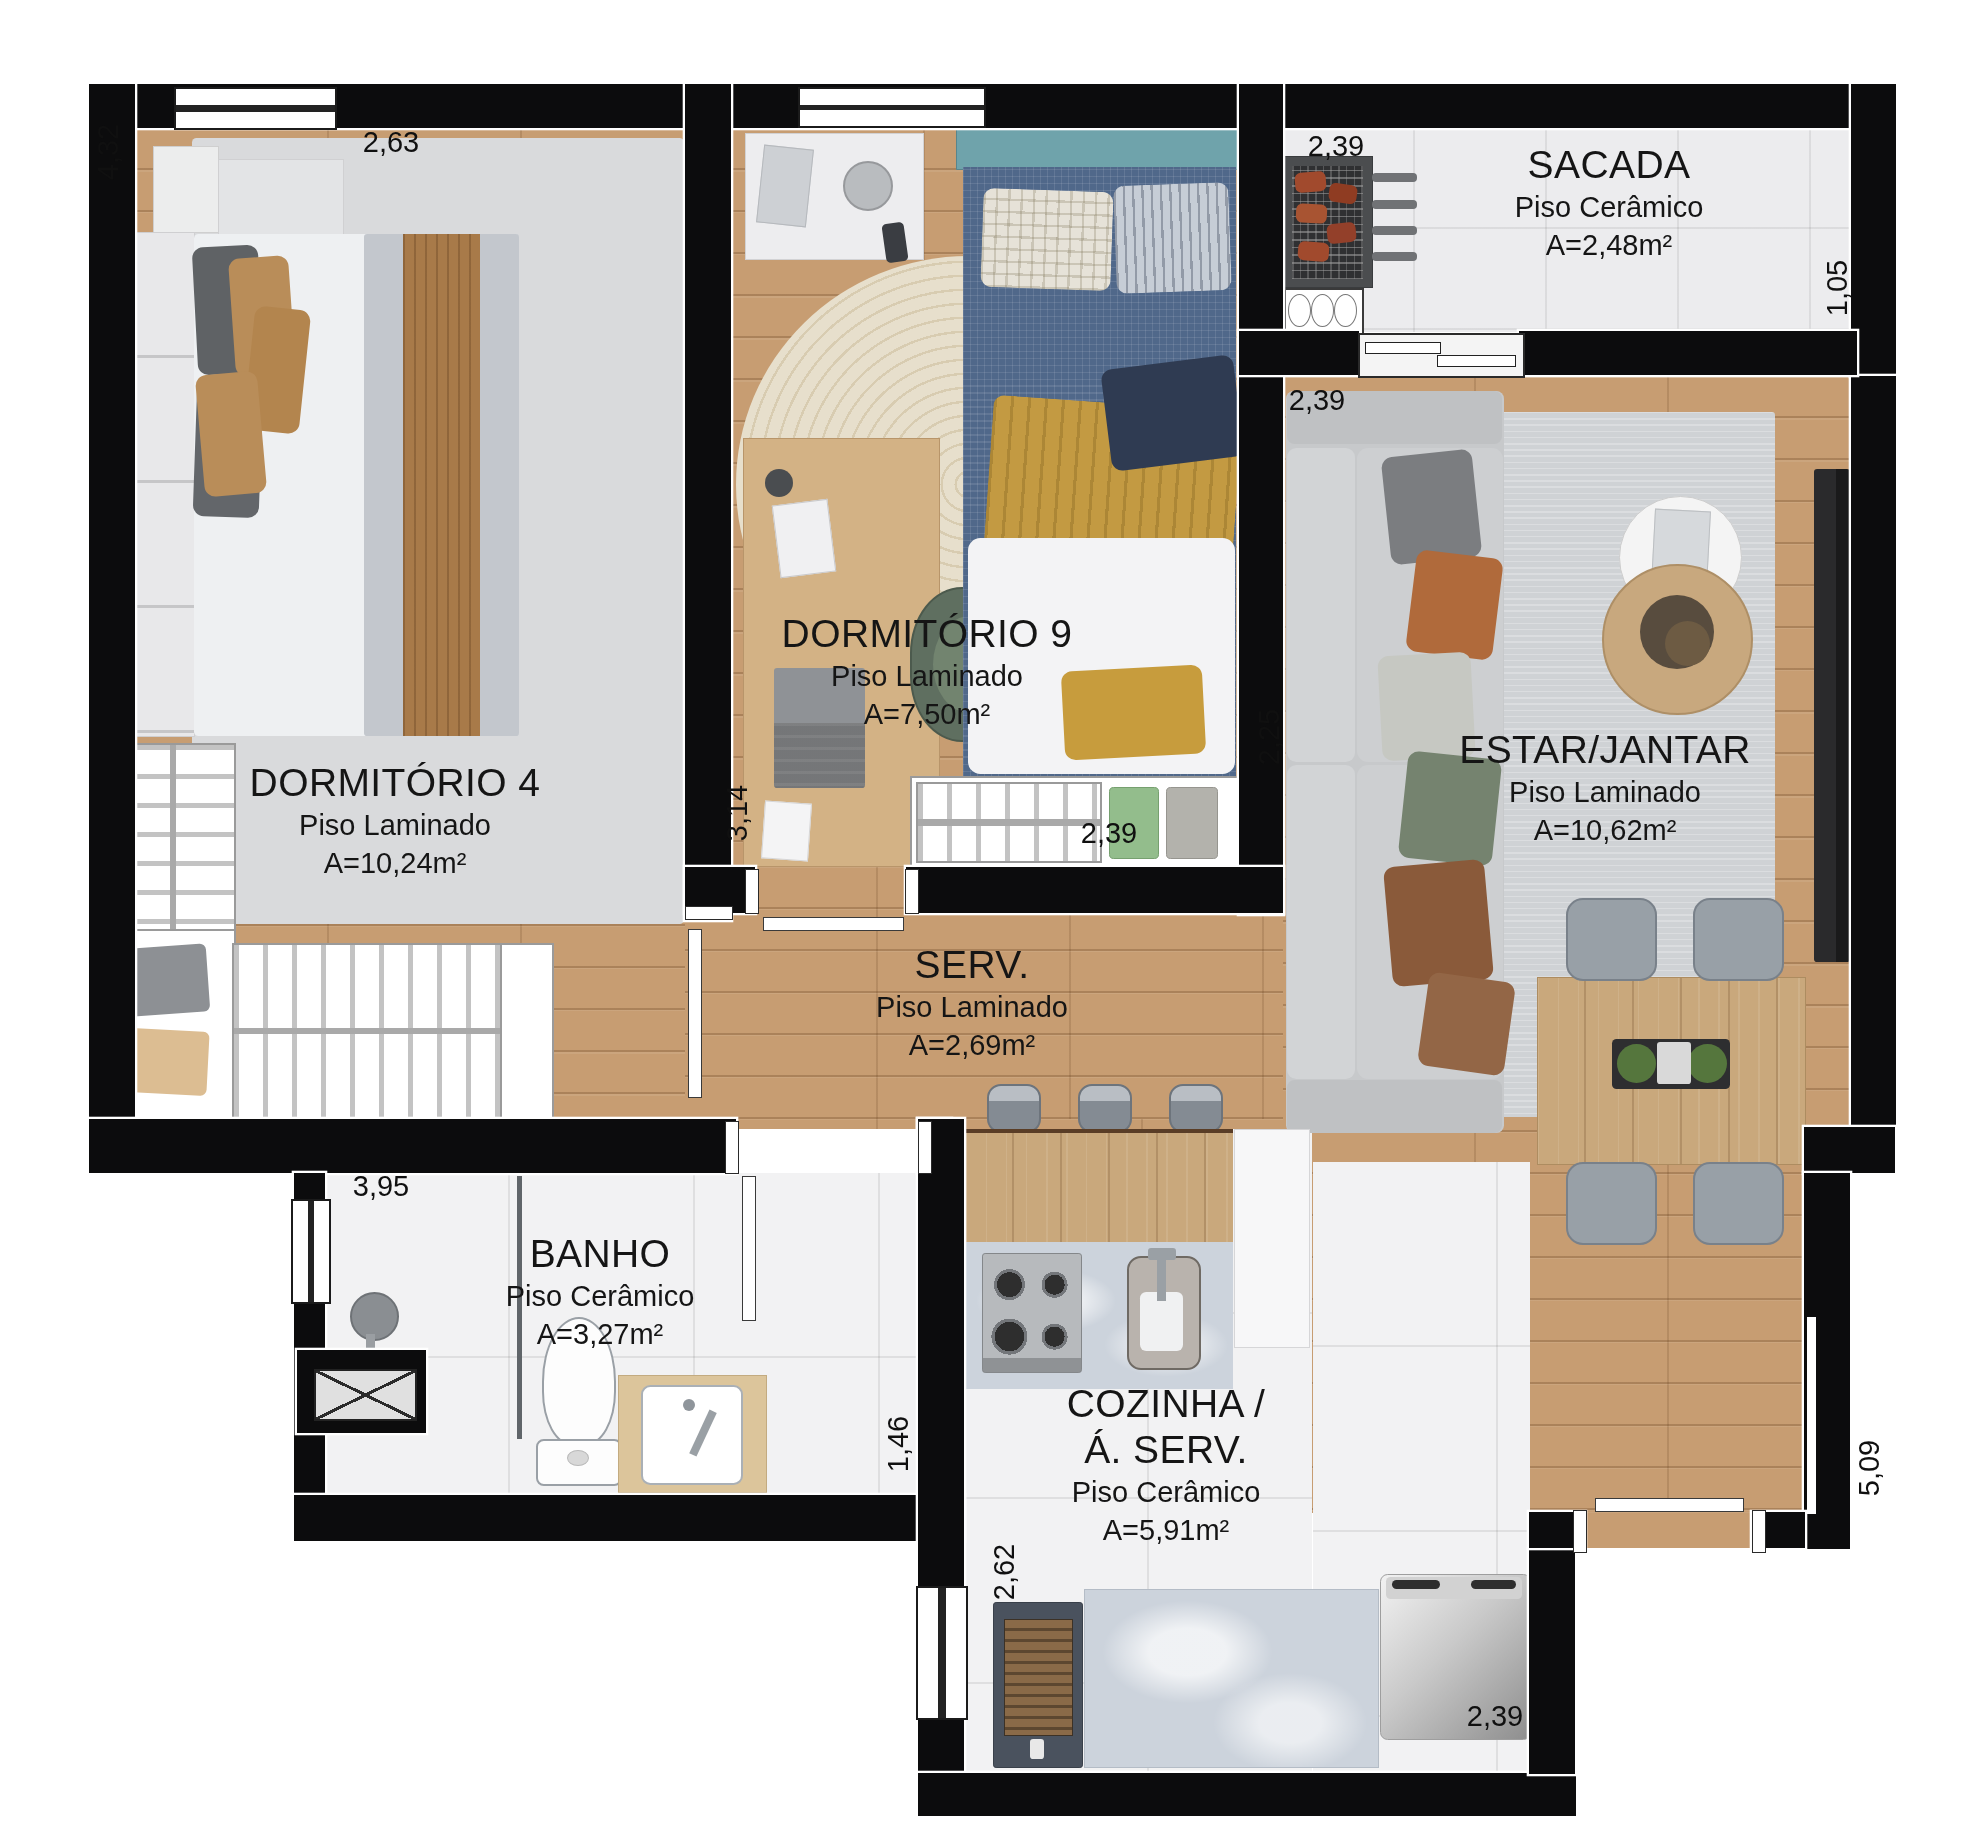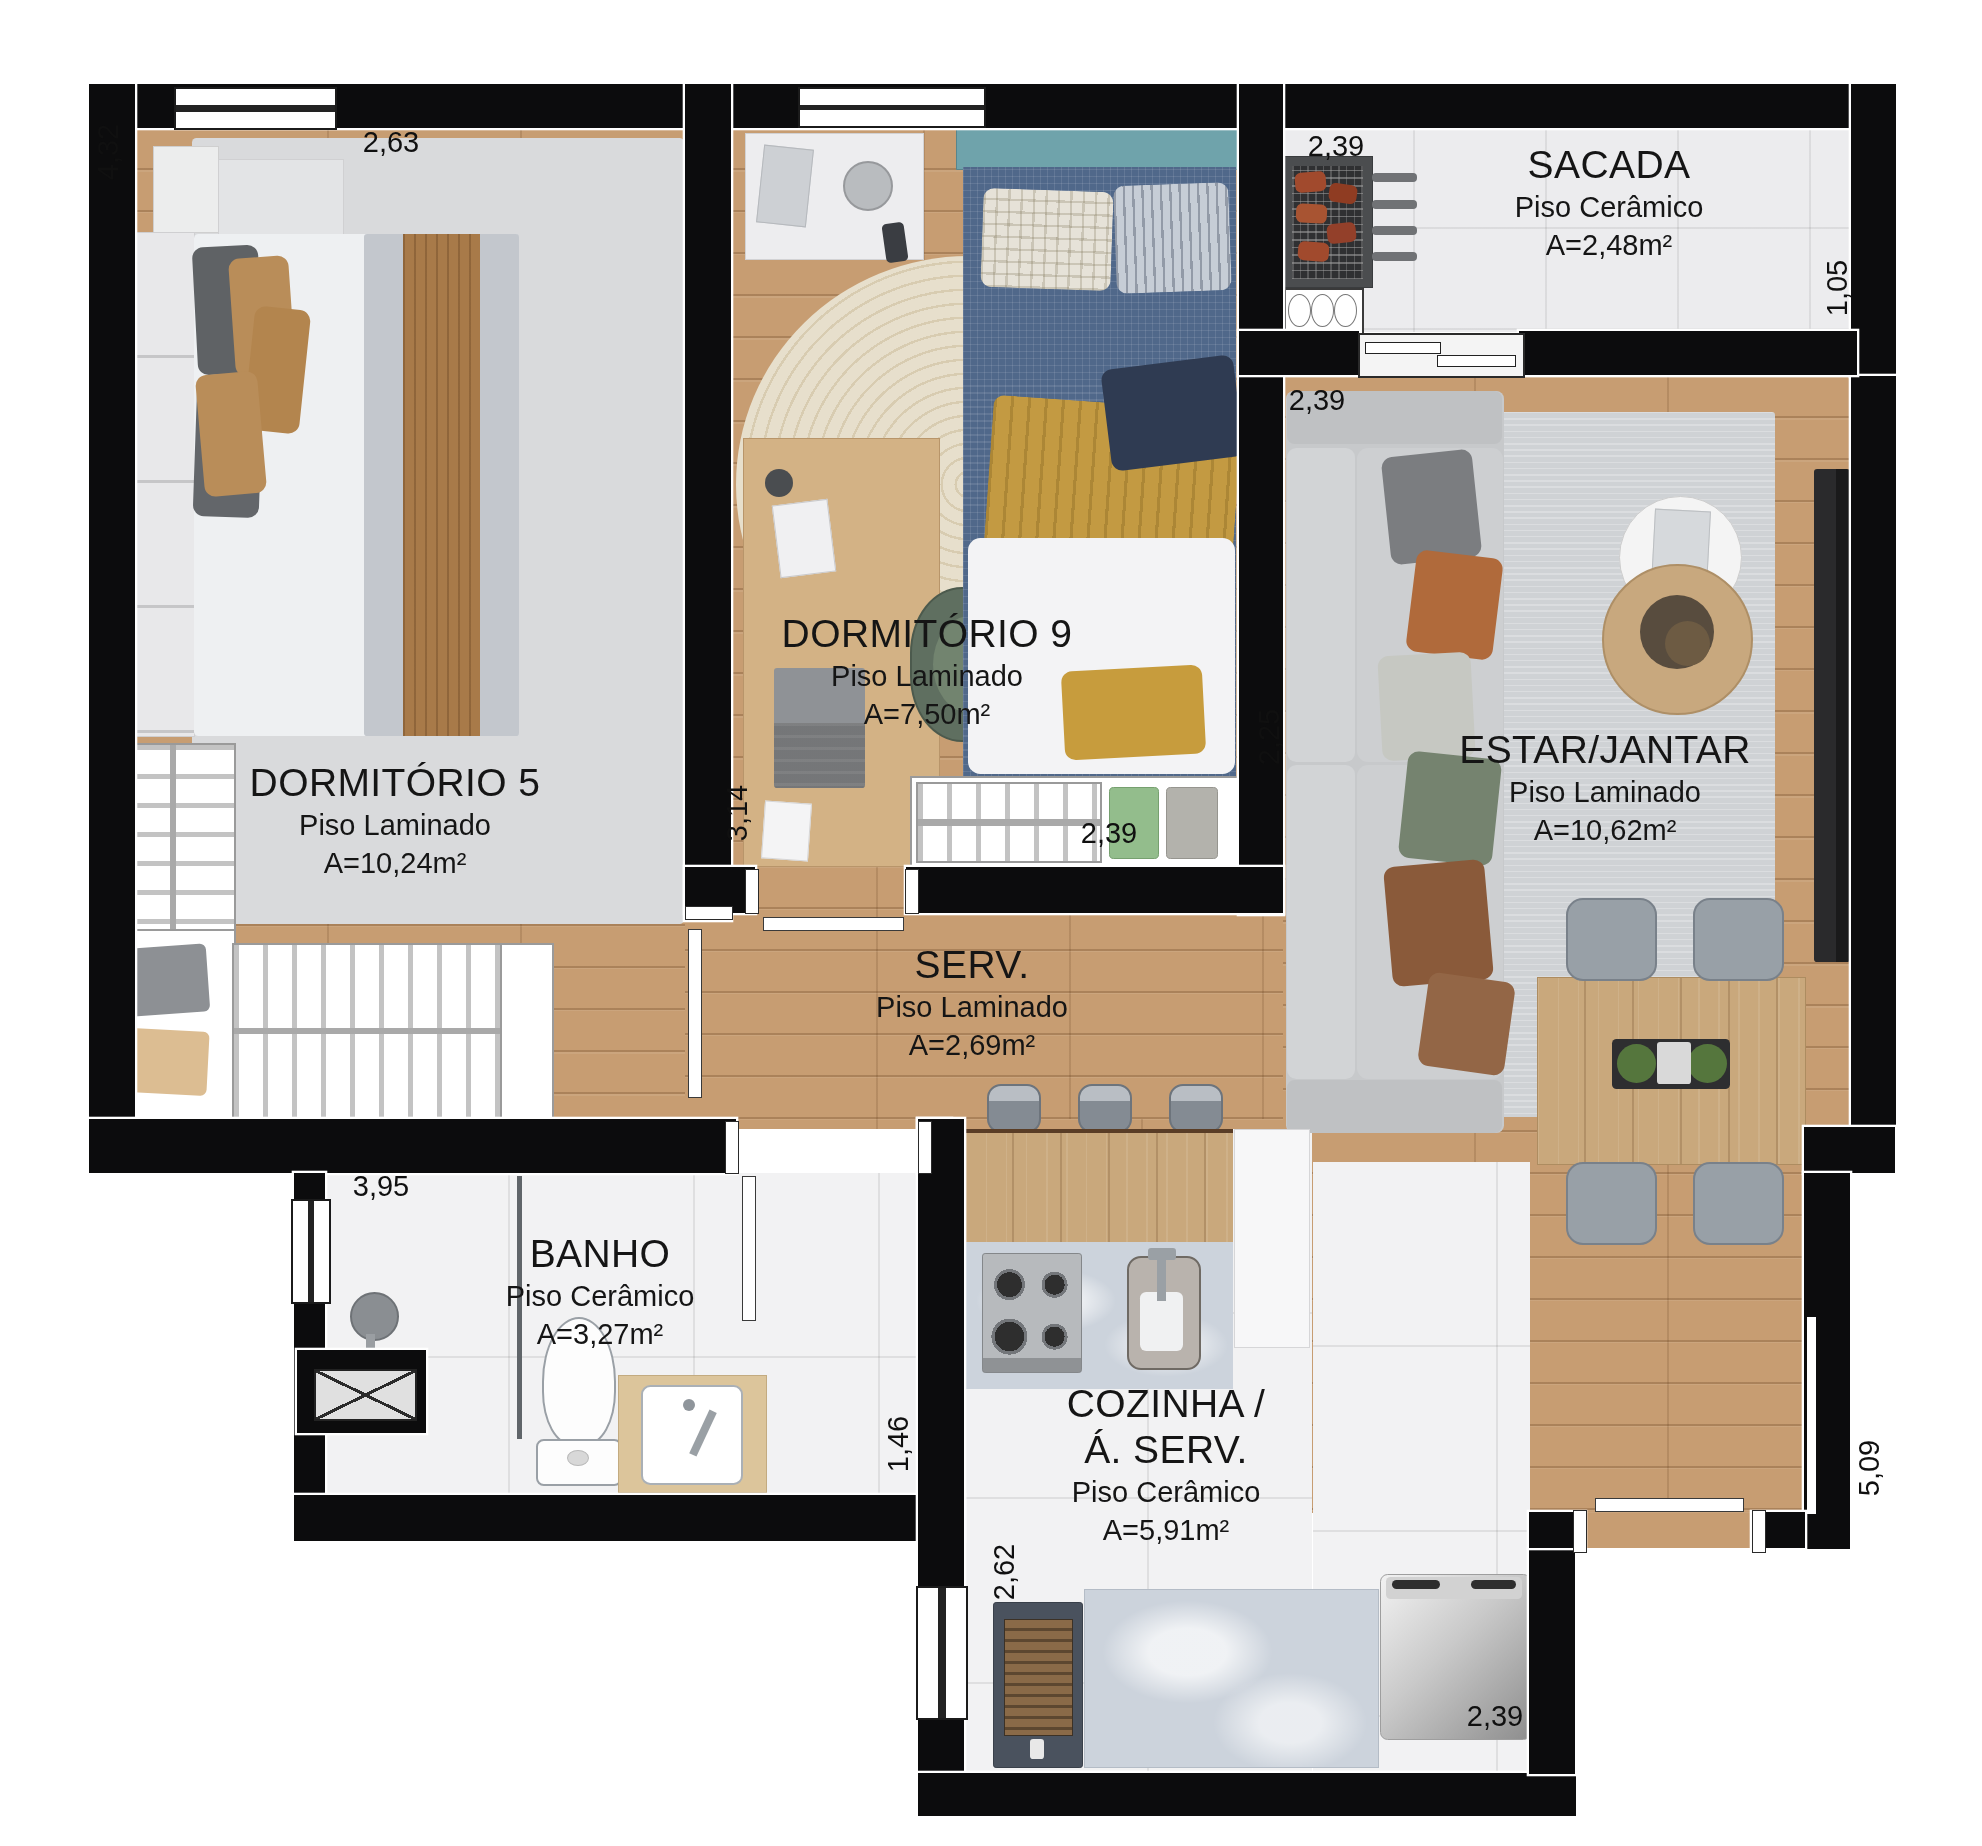--- a/index.html
+++ b/index.html
@@ -229,21 +229,21 @@
   <div class="a leaf" style="left:763px;top:917px;width:139px;height:12.4px"></div>
   <div class="a jamb" style="left:725px;top:1121px;width:12.4px;height:51px"></div>
   <div class="a jamb" style="left:918px;top:1121px;width:12.4px;height:51px"></div>
   <div class="a leaf" style="left:742px;top:1176px;width:12.4px;height:143px"></div>
   <div class="a jamb" style="left:1573px;top:1510px;width:12.4px;height:41px"></div>
   <div class="a jamb" style="left:1752px;top:1510px;width:12.4px;height:41px"></div>
   <div class="a leaf" style="left:1595px;top:1498px;width:147px;height:12.4px"></div>
   <div class="a" style="left:1807px;top:1317px;width:9.3px;height:197px;background:#fff"></div>
 
   <div class="rlabel" style="left:395px;top:821px">
-    <div class="rl-name">DORMITÓRIO 5</div>
+    <div class="rl-name">DORMITÓRIO 4</div>
     <div class="rl-sub">Piso Laminado</div>
     <div class="rl-sub">A=10,24m²</div>
   </div>
   <div class="rlabel" style="left:927px;top:672px">
     <div class="rl-name">DORMITÓRIO 9</div>
     <div class="rl-sub">Piso Laminado</div>
     <div class="rl-sub">A=7,50m²</div>
   </div>
   <div class="rlabel" style="left:1609px;top:203px">
     <div class="rl-name">SACADA</div>

